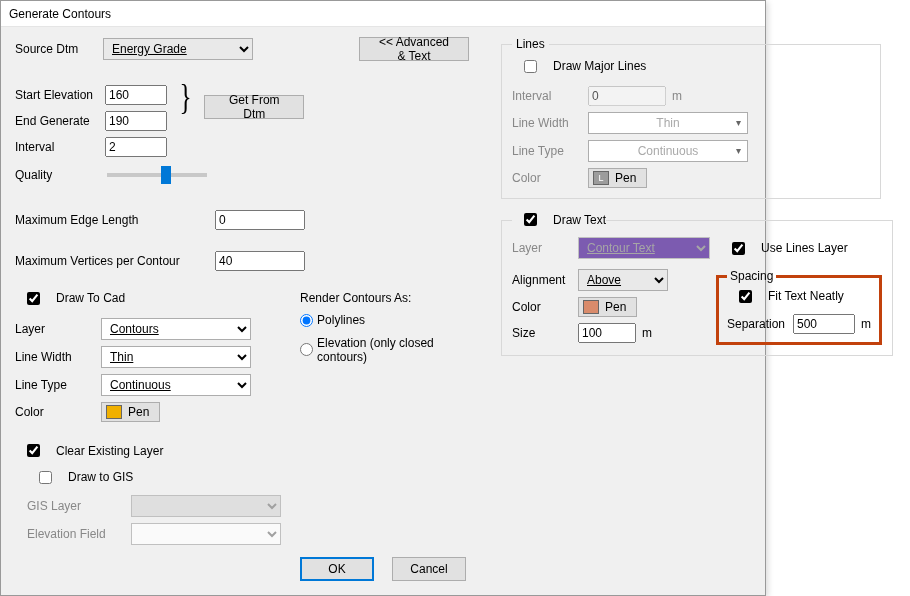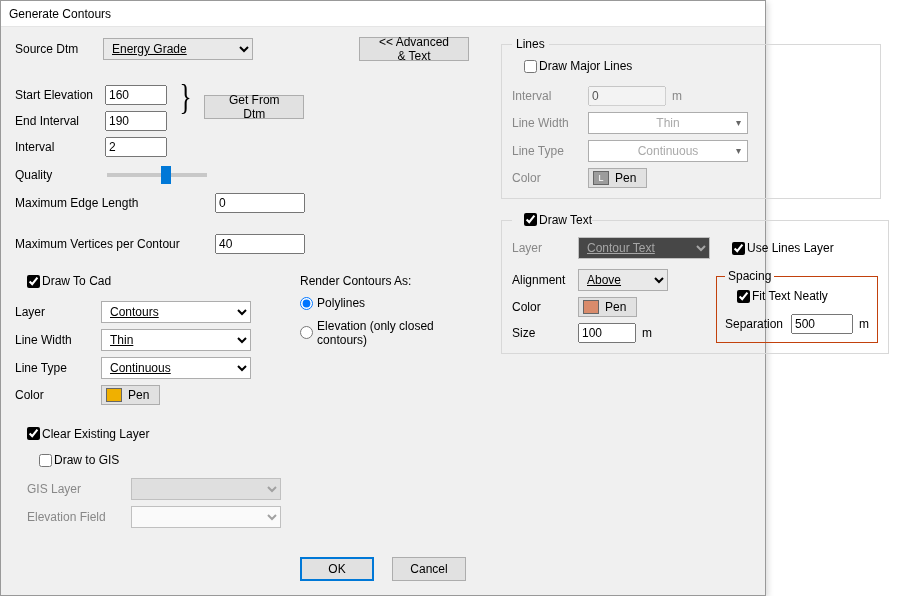--- a/index.html
+++ b/index.html
@@ -9,23 +9,23 @@
   .client { position: absolute; top: 26px; left: 0; right: 0; bottom: 0; background: #f0f0f0; padding: 10px 14px; }
   .lbl { color: #000; }
   .lbl.dis { color: #888; }
   .row { display:flex; align-items:center; }
   select.cmb { height:22px; border:1px solid #adadad; background:#e9e9e9; padding:0 4px;text-decoration:underline; }
   select.cmb.light { background:#fff; }
   .btn { height:24px; border:1px solid #adadad; background:#e1e1e1; padding:0 14px; cursor:default; display:inline-flex; align-items:center; justify-content:center;}
   .btn.primary { border:2px solid #0078d7; background:#e1e1e1;}
   fieldset.grp { border:1px solid #d8d8d8; padding:8px 10px 10px 10px; margin:0;}
   fieldset.grp > legend { padding:0 4px; }
-  fieldset.inner { border:1px solid #c2410c; padding:6px 8px 8px 8px; margin:0;}
+  fieldset.inner { border:3px solid #c2410c; padding:6px 8px 8px 8px; margin:0;}
   fieldset.inner > legend { padding:0 3px;}
-  .chk { display:inline-flex; align-items:center; gap:2px;padding-left:12px;}
+  .chk { display:inline-flex; align-items:center; gap:16px;padding-left:12px;}
   .chk input { width:13px; height:13px; margin:0; accent-color:#000;}
   .radio { display:inline-flex; align-items:center; gap:4px;}
   .radio input { margin:0;}
   .swatch { width:16px; height:14px; border:1px solid #666; display:inline-block;}
   .penbtn { height:20px; border:1px solid #adadad; background:#e1e1e1; display:inline-flex; align-items:center; gap:6px; padding:0 10px 0 4px;}
   .slider { -webkit-appearance:none; appearance:none; width:100px; height:4px; background:#c8c8c8; outline:none;}
   .slider::-webkit-slider-thumb { -webkit-appearance:none; width:10px; height:18px; background:#0078d7; }
   .slider::-moz-range-thumb { width:10px; height:18px; background:#0078d7; border:none;}
   .combo-flat { height:22px; display:flex; align-items:center; justify-content:center; border:1px solid #adadad; background:#fff; position:relative; width:160px; color:#555;}
   .combo-flat.dis { color:#aaa;}
@@ -55,39 +55,39 @@
 
       <div style="height:22px;"></div>
 
       <div style="display:flex; align-items:flex-start; gap:10px;">
         <div>
           <div class="row" style="gap:10px; height:24px;">
             <span class="lbl" style="width:80px;">Start Elevation</span>
             <input class="tb" style="width: 62px;" value="160">
           </div>
           <div class="row" style="gap:10px; height:24px; margin-top:2px;">
-            <span class="lbl" style="width:80px;">End Interval</span>
+            <span class="lbl" style="width:80px;">End Generate</span>
             <input class="tb" style="width: 62px;" value="190">
           </div>
         </div>
         <span class="brace">}</span>
         <button class="btn" style="margin-top:12px; width:100px;">Get From Dtm</button>
       </div>
 
       <div class="row" style="gap:10px; height:24px; margin-top:2px;">
         <span class="lbl" style="width:80px;">Interval</span>
         <input class="tb" style="width: 62px;" value="2">
       </div>
 
       <div class="row" style="gap:10px; height:24px; margin-top:4px;">
         <span class="lbl" style="width:80px;">Quality</span>
         <input type="range" class="slider" min="0" max="100" value="60" style="">
       </div>
 
-      <div class="row" style="gap:10px; height:24px; margin-top:4px;">
+      <div class="row" style="gap:10px; height:24px; margin-top:21px;">
         <span class="lbl" style="width:190px;">Maximum Edge Length</span>
         <input class="tb" style="width: 90px;" value="0">
       </div>
       <div class="row" style="gap:10px; height:24px; margin-top:17px;">
         <span class="lbl" style="width:190px;">Maximum Vertices per Contour</span>
         <input class="tb" style="width: 90px;" value="40">
       </div>
 
       <div style="height:18px;"></div>
 
@@ -196,21 +196,21 @@
       <fieldset class="grp" style="padding-top:0;">
         <legend style="padding:0;">
           <label class="chk">
             <input type="checkbox" checked="" style="">
               <span>Draw Text</span>
           </label>
         </legend>
 
         <div class="row" style="margin-top:8px;">
           <span class="lbl dis" style="width:66px;">Layer</span>
-          <select class="cmb" style="width:132px; background:#000000; color:#888;" disabled=""><option>Contour Text</option></select>
+          <select class="cmb" style="width:132px; background:#4c1d95; color:#888;" disabled=""><option>Contour Text</option></select>
           <label class="chk" style="margin-left:10px;">
             <input type="checkbox" checked="" style="">
               <span>Use Lines Layer</span>
           </label>
         </div>
 
         <div style="display:flex; gap:24px; margin-top:10px;">
           <div style="width:180px;">
             <div class="row">
               <span class="lbl" style="width:66px;">Alignment</span>

